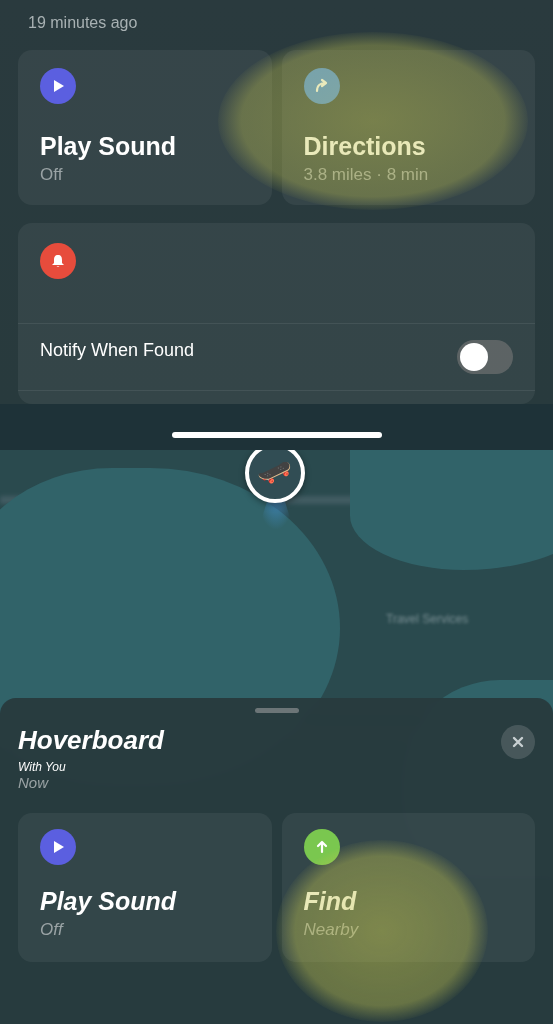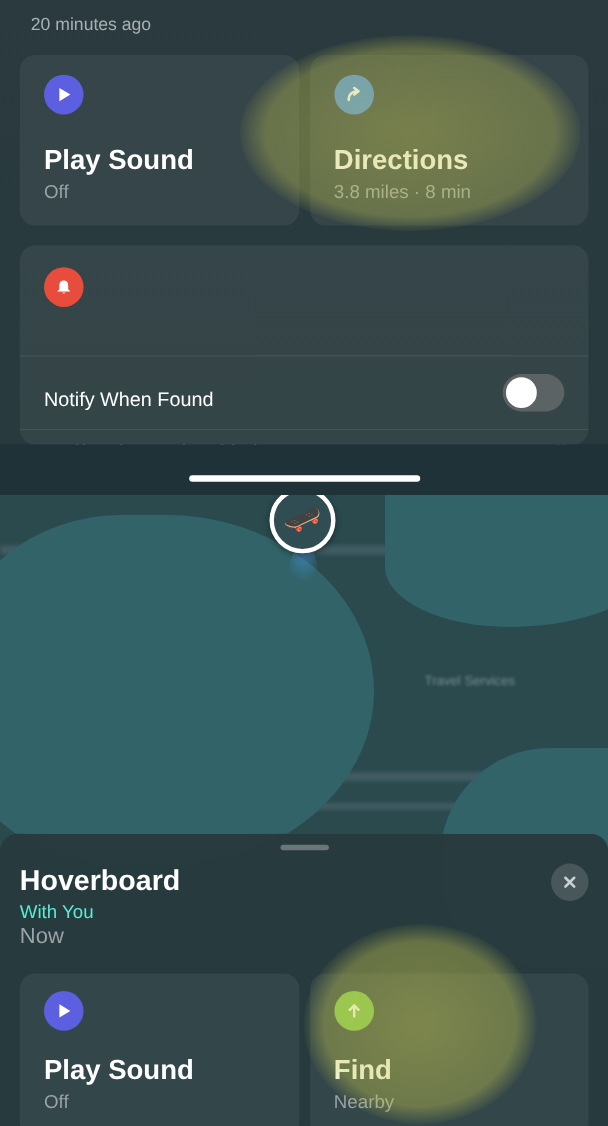--- a/index.html
+++ b/index.html
@@ -36,21 +36,21 @@
     background: rgba(255,255,255,0.06); border-radius: 14px;
     margin-top: 18px; padding: 0;
   }
   .notif-head { padding: 20px 22px 18px 22px; }
   .bell-icon {
     width: 36px; height: 36px; border-radius: 50%; background: #e74c3c;
     display: flex; align-items: center; justify-content: center; margin-bottom: 26px;
   }
   .notif-title { font-size: 21px; font-weight: 600; }
   .notif-row {
-    display: flex; align-items: flex-end; justify-content: space-between;
+    display: flex; align-items: flex-start; justify-content: space-between;
     padding: 16px 22px; border-top: 1px solid rgba(255,255,255,0.08);
     font-size: 18px; color: #fff;
   }
   .toggle {
     width: 56px; height: 34px; background: rgba(120,120,120,0.6);
     border-radius: 17px; position: relative;
   }
   .toggle-knob {
     position: absolute; left: 3px; top: 3px; width: 28px; height: 28px;
     background: #fff; border-radius: 50%;
@@ -96,32 +96,32 @@
   .pin-emoji { font-size: 28px; transform: translateY(-2px); }
   .pin-beam {
     position: absolute; left: 258px; top: 46px; width: 36px; height: 34px;
     background: radial-gradient(ellipse at top, rgba(70,150,220,0.7), rgba(70,150,220,0) 70%);
     clip-path: polygon(30% 0, 70% 0, 100% 100%, 0 100%);
     z-index: 5;
   }
 
   
   .sheet {
-    position: absolute; left: 0; bottom: 0; width: 553px; height: 266px;
+    position: absolute; left: 0; bottom: 0; width: 553px; height: 326px;
     background: rgba(40,58,61,0.96); border-radius: 16px 16px 0 0;
-    padding: 10px 18px 0 18px; z-index: 10; backdrop-filter: blur(6px);
+    padding: 10px 18px 0 18px; z-index: 10; backdrop-filter: blur(6px); font-style: italic;
   }
   .sheet-handle {
     width: 44px; height: 5px; background: #6c7577; border-radius: 3px;
     margin: 0 auto 12px auto;
   }
   .sheet-head { display: flex; justify-content: space-between; align-items: flex-start; }
   .sheet-title { font-size: 26px; font-weight: 700; color: #fff; }
-  .sheet-sub { font-size: 17px; color: #5eead4; margin-top: 4px; }
-  .sheet-sub2 { font-size: 20px; color: #9aa3a5; }
+  .sheet-sub { font-size: 12px; color: #ffffff; margin-top: 4px; }
+  .sheet-sub2 { font-size: 15px; color: #9aa3a5; }
   .close-btn {
     width: 34px; height: 34px; border-radius: 50%; background: rgba(120,130,132,0.4);
     display: flex; align-items: center; justify-content: center; color: #c9d0d2;
     font-size: 18px; cursor: pointer;
   }
   .sheet-actions { display: flex; gap: 10px; margin-top: 22px; }
   .sheet-actions .action-card { padding: 16px 22px 22px 22px; }
   .sheet-actions .action-icon { margin-bottom: 22px; }
 
   .highlight2 {
@@ -129,21 +129,21 @@
     background: radial-gradient(ellipse, rgba(200,200,80,0.5) 0%, rgba(200,200,80,0.4) 58%, rgba(200,200,80,0) 72%);
     border-radius: 50%; pointer-events: none; z-index: 15;
   }
 
   svg { display: block; }
 </style>
 </head>
 <body>
 
 <div class="top-panel">
-  <div class="timestamp">20 minutes ago</div>
+  <div class="timestamp">19 minutes ago</div>
 
   <div class="action-row">
     <div class="action-card">
       <div class="action-icon icon-play">
         <svg width="14" height="14" viewBox="0 0 14 14">
             <polygon points="3,1 13,7 3,13" fill="#fff"></polygon>
           </svg>
       </div>
       <div class="action-title">Play Sound</div>
       <div class="action-sub">Off</div>

